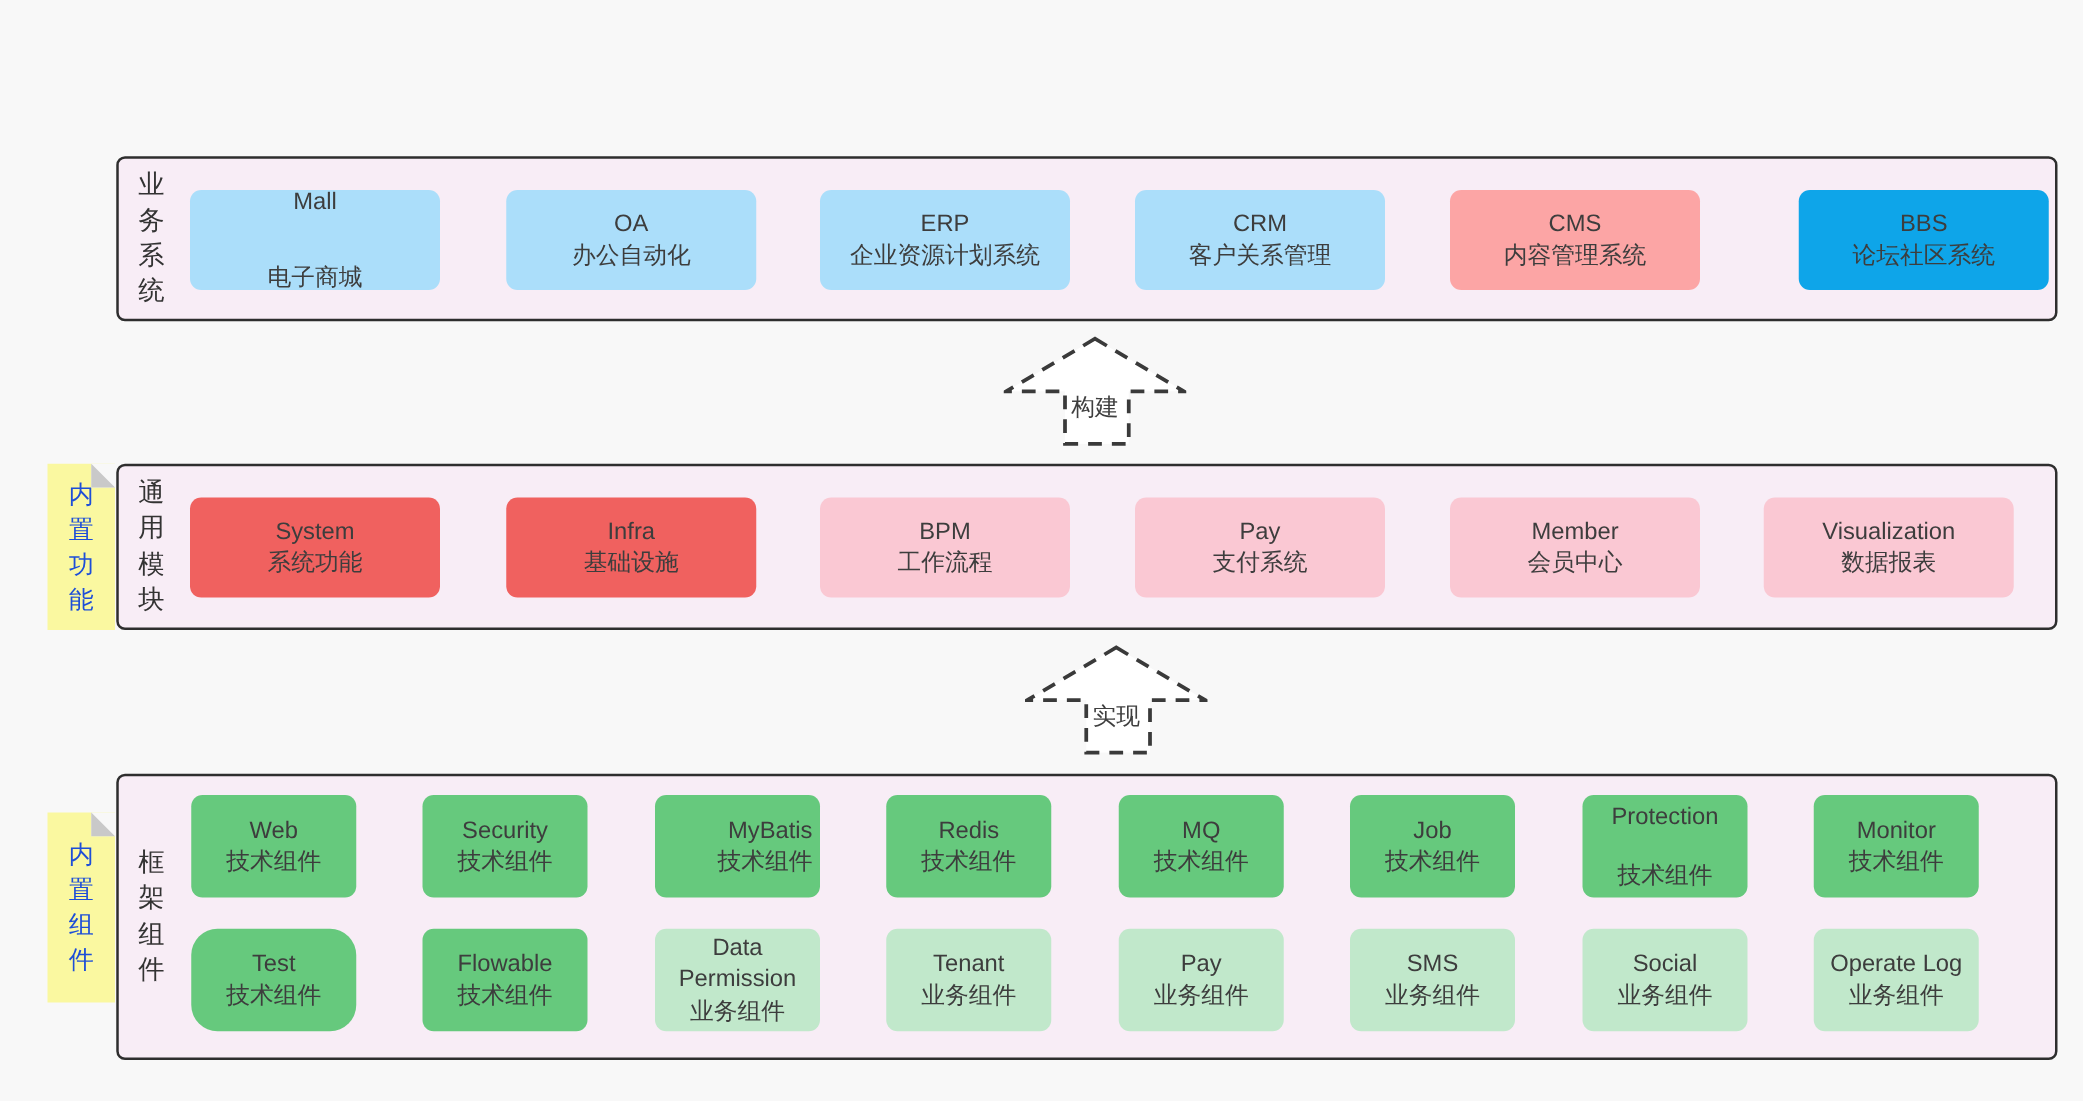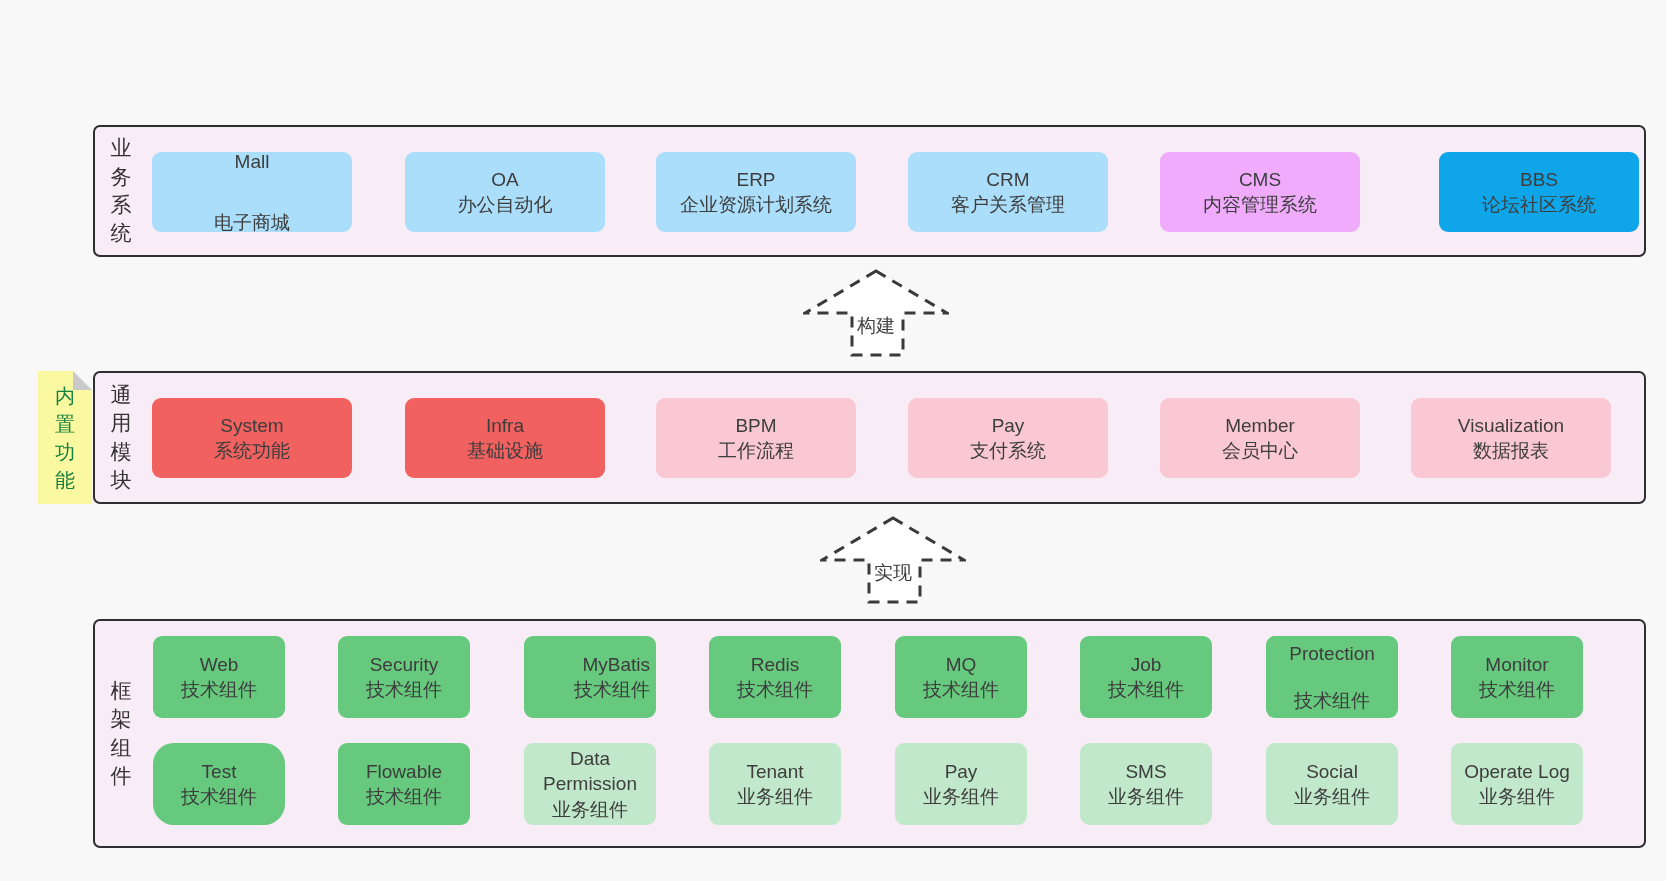--- a/index.html
+++ b/index.html
@@ -10,21 +10,21 @@
   }
   .stage { position:relative; width:1666px; height:881px; overflow:hidden; }
 
   
   .note {
     position:absolute; width:54px; z-index:1;
     display:flex; align-items:center; justify-content:center;
   }
   .note-text {
     width:22px; font-size:20px; line-height:1.4; text-align:center;
-    word-break:break-all; color:#15803d;
+    word-break:break-all; color:#1d4ed8;
   }
   .fold {
     position:absolute; top:0; right:0; width:0; height:0;
     border-left:19px solid #c9c9c9; border-top:19px solid #f8f8f8;
   }
 
   
   .panel {
     position:absolute; left:93px; width:1553px; z-index:2;
     border:2px solid #2e2e2e; border-radius:7px; box-sizing:border-box;
@@ -66,20 +66,24 @@
 </head>
 <body>
 
 <div class="stage">
 
   <div class="note" style="left: 38px; top: 371px; height: 133px; background: rgb(250, 248, 160);">
     <div class="fold"></div>
     <div class="note-text">内置功能</div>
   </div>
 
+  <div class="note" style="left: 38px; top: 650px; height: 152px; background: rgb(250, 248, 160);">
+    <div class="fold"></div>
+    <div class="note-text">内置组件</div>
+  </div>
 
   <div class="panel" id="panel-business" style="background: rgb(248, 237, 246);">
     <div class="vlabel">
       <div class="vlabel-text">业务系统</div>
     </div>
     <div class="box w200" style="left: 57px; background: rgb(171, 222, 250); gap: 36px;">
       <span>Mall</span>
       <span>电子商城</span>
     </div>
     <div class="box w200" style="left: 310px; background: rgb(171, 222, 250);">
@@ -87,21 +91,21 @@
       <span>办公自动化</span>
     </div>
     <div class="box w200" style="left: 561px; background: rgb(171, 222, 250);">
       <span>ERP</span>
       <span>企业资源计划系统</span>
     </div>
     <div class="box w200" style="left: 813px; background: rgb(171, 222, 250);">
       <span>CRM</span>
       <span>客户关系管理</span>
     </div>
-    <div class="box w200" style="left: 1065px; background: #f0abfc;">
+    <div class="box w200" style="left: 1065px; background: #fca5a5;">
       <span>CMS</span>
       <span>内容管理系统</span>
     </div>
     <div class="box w200" style="left: 1344px; background: #0ea5e9;">
       <span>BBS</span>
       <span>论坛社区系统</span>
     </div>
   </div>
 
   <div class="arrow" style="left:803px; top:268px;">
@@ -199,21 +203,21 @@
       <span>业务组件</span>
     </div>
     <div class="box w150 r2" style="left: 614px; background: rgb(193, 232, 203);">
       <span>Tenant</span>
       <span>业务组件</span>
     </div>
     <div class="box w150 r2" style="left: 800px; background: rgb(193, 232, 203);">
       <span>Pay</span>
       <span>业务组件</span>
     </div>
-    <div class="box w150 r2" style="left: 985px; background: rgb(193, 232, 203); border-radius: 10px;">
+    <div class="box w150 r2" style="left: 985px; background: rgb(193, 232, 203);">
       <span>SMS</span>
       <span>业务组件</span>
     </div>
     <div class="box w150 r2" style="left: 1171px; background: rgb(193, 232, 203);">
       <span>Social</span>
       <span>业务组件</span>
     </div>
     <div class="box w150 r2" style="left: 1356px; background: rgb(193, 232, 203);">
       <span>Operate Log</span>
       <span>业务组件</span>

